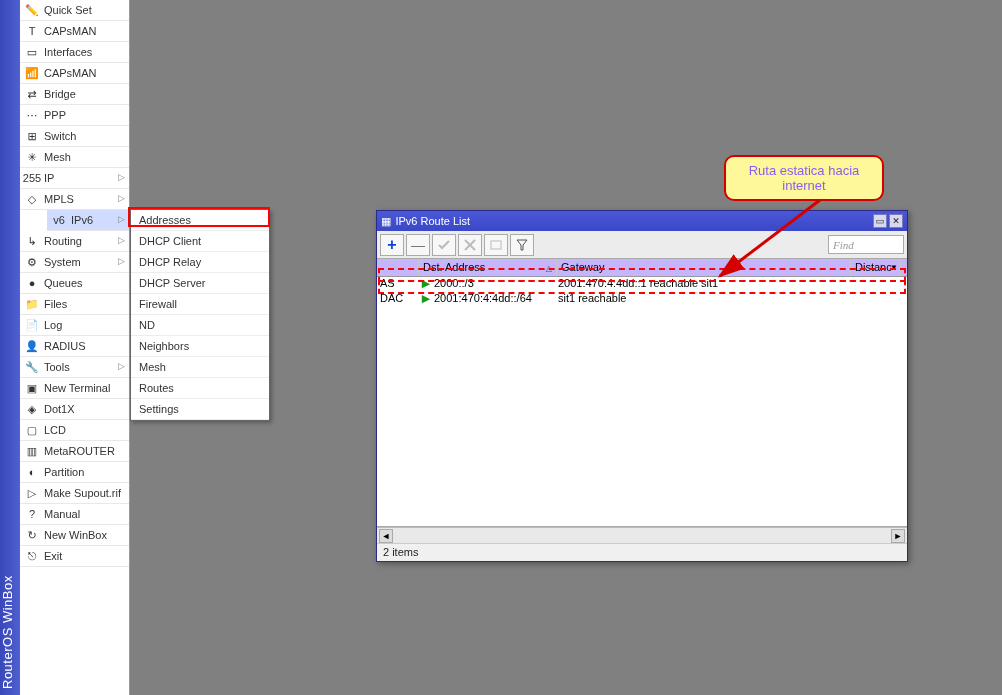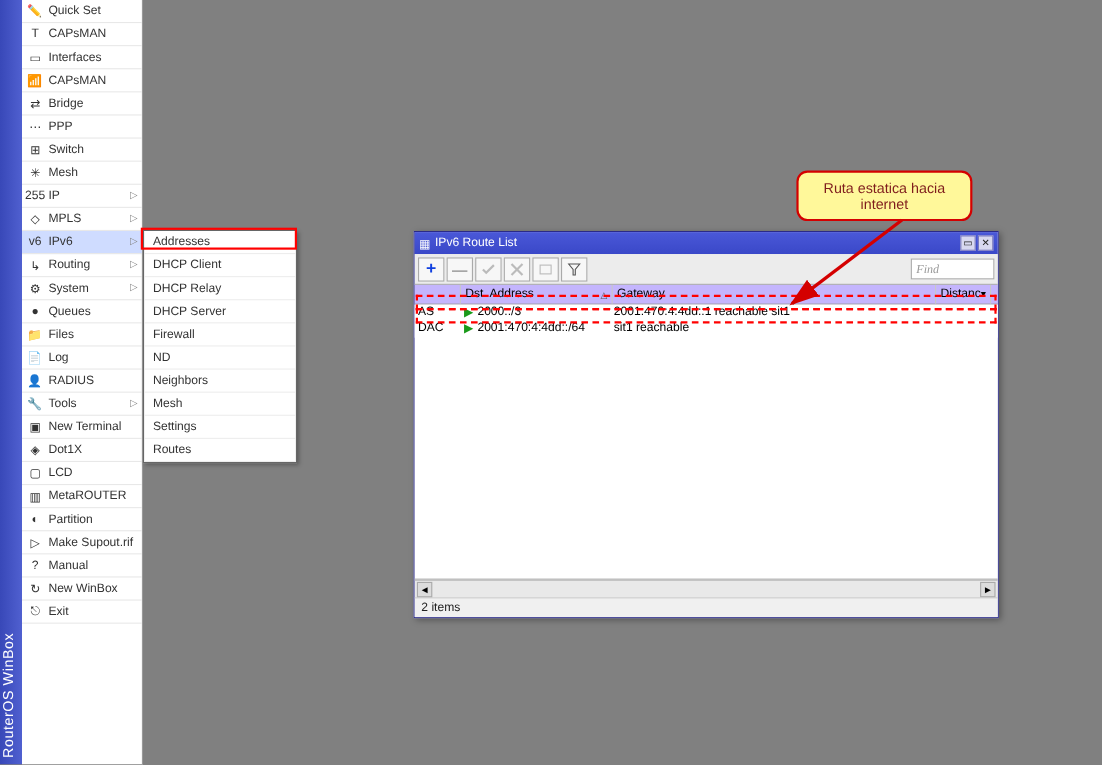--- a/index.html
+++ b/index.html
@@ -38,21 +38,21 @@
 .menu-item {
   display: flex; align-items: center;
   height: 21px;
   padding: 0 4px;
   border-bottom: 1px solid #e8e8e8;
   cursor: pointer;
   color: #333;
   white-space: nowrap;
   position: relative;
 }
-.menu-item.active { background: #cfdcff; }
+.menu-item.active { background: #cfdcff; margin-left: 27px; }
 .menu-item .mi-icon {
   width: 16px; height: 16px;
   margin-right: 4px;
   display: inline-flex; align-items:center; justify-content:center;
   font-size: 11px;
 }
 .menu-item .arrow {
   position: absolute; right: 4px; top: 4px;
   font-size: 9px; color: #888;
 }
@@ -162,21 +162,21 @@
 .dash2 { left:378px; top:280px; width:528px; height:14px; }
 
 .callout {
   position:absolute;
   left: 724px; top: 155px;
   width: 160px;
   background:#fff89a;
   border:2px solid #d40000;
   border-radius:10px;
   padding:6px 10px;
-  color:#7f1d1d;
+  color:#8b5cf6;
   font-size:13px;
   text-align:center;
 }
 
 .redarrow {
   position:absolute;
   left: 690px; top: 196px;
   width: 160px; height: 90px;
   pointer-events:none;
 }
@@ -322,24 +322,24 @@
     <div class="menu-item">
       <span>ND</span>
     </div>
     <div class="menu-item">
       <span>Neighbors</span>
     </div>
     <div class="menu-item">
       <span>Mesh</span>
     </div>
     <div class="menu-item">
+      <span>Routes</span>
+    </div>
+    <div class="menu-item">
       <span>Settings</span>
-    </div>
-    <div class="menu-item">
-      <span>Routes</span>
     </div>
   </div>
 
 <div class="hl-red hl-addr"></div>
 
 <div class="win">
   <div class="titlebar">
     <div class="tb-title">
       <span>▦</span>
       <span>IPv6 Route List</span>

